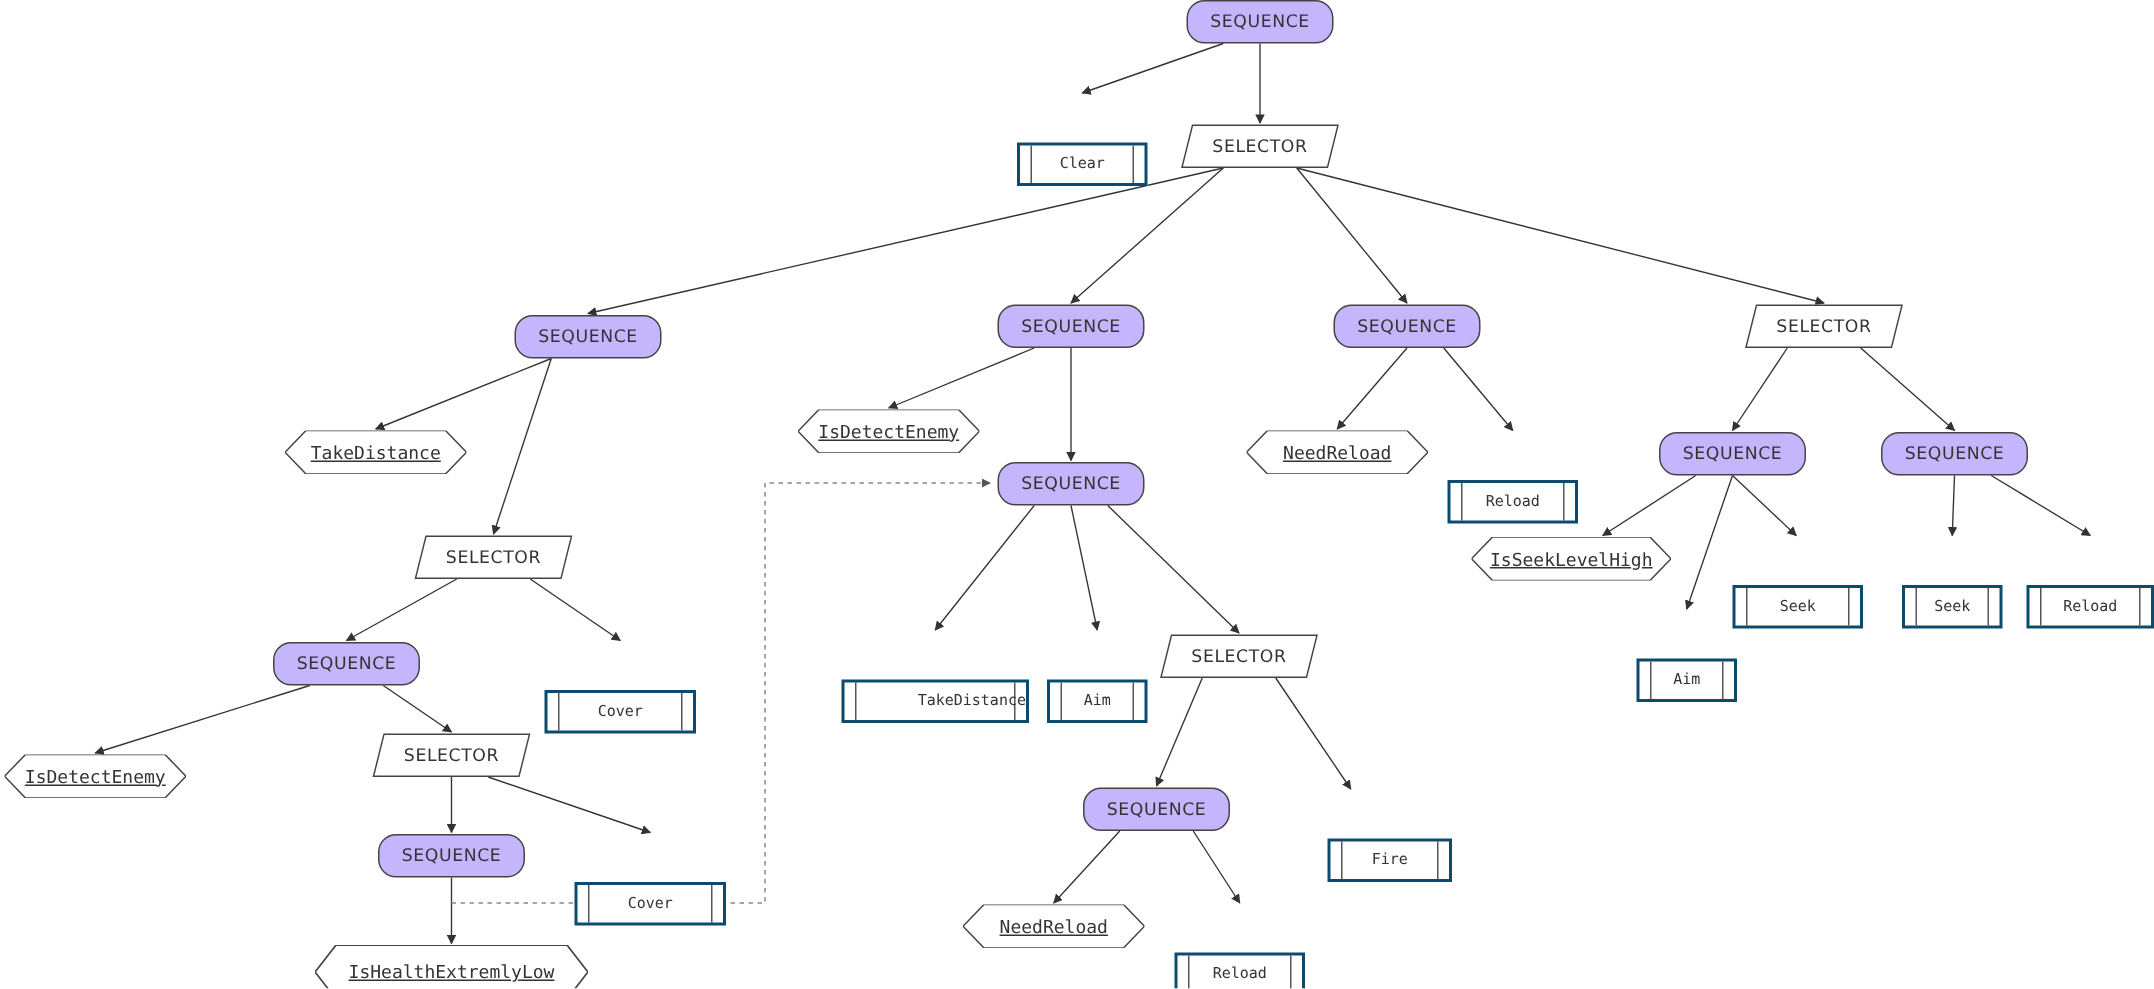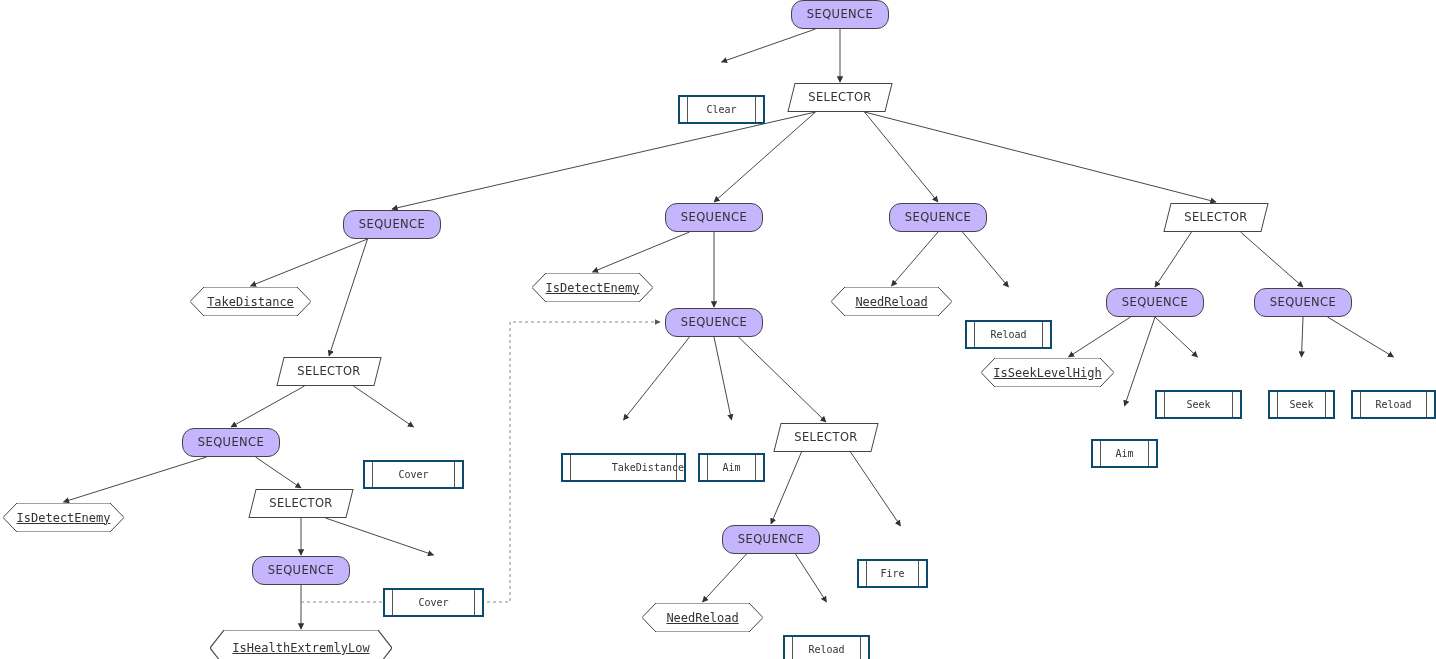--- a/index.html
+++ b/index.html
@@ -240,21 +240,21 @@
         <div class="bar r"></div>
         <span class="lbl">Aim</span>
       </div>
       <div class="node n-selector" style="left: 777px; top: 423px; width: 98px; height: 29px;">
         <div class="shape"></div>
         <span class="lbl">SELECTOR</span>
       </div>
       <div class="node n-sequence" style="left: 722px; top: 525px; width: 98px; height: 29px;">
         <span class="lbl">SEQUENCE</span>
       </div>
-      <div class="node n-action" style="left: 857px; top: 527px; width: 71px; height: 29px;">
+      <div class="node n-action" style="left: 885px; top: 527px; width: 83px; height: 29px;">
         <div class="bar l"></div>
         <div class="bar r"></div>
         <span class="lbl">Fire</span>
       </div>
       <div class="node n-condition" style="left: 642px; top: 603px; width: 121px; height: 29px;">
         <div class="hex">
           <svg viewBox="0 0 121 29" preserveAspectRatio="none">
             <polygon points="0,14.5 14,0 107,0 121,14.5 107,29 14,29" fill="#ffffff" stroke="#444444" stroke-width="1"></polygon>
           </svg>
         </div>

